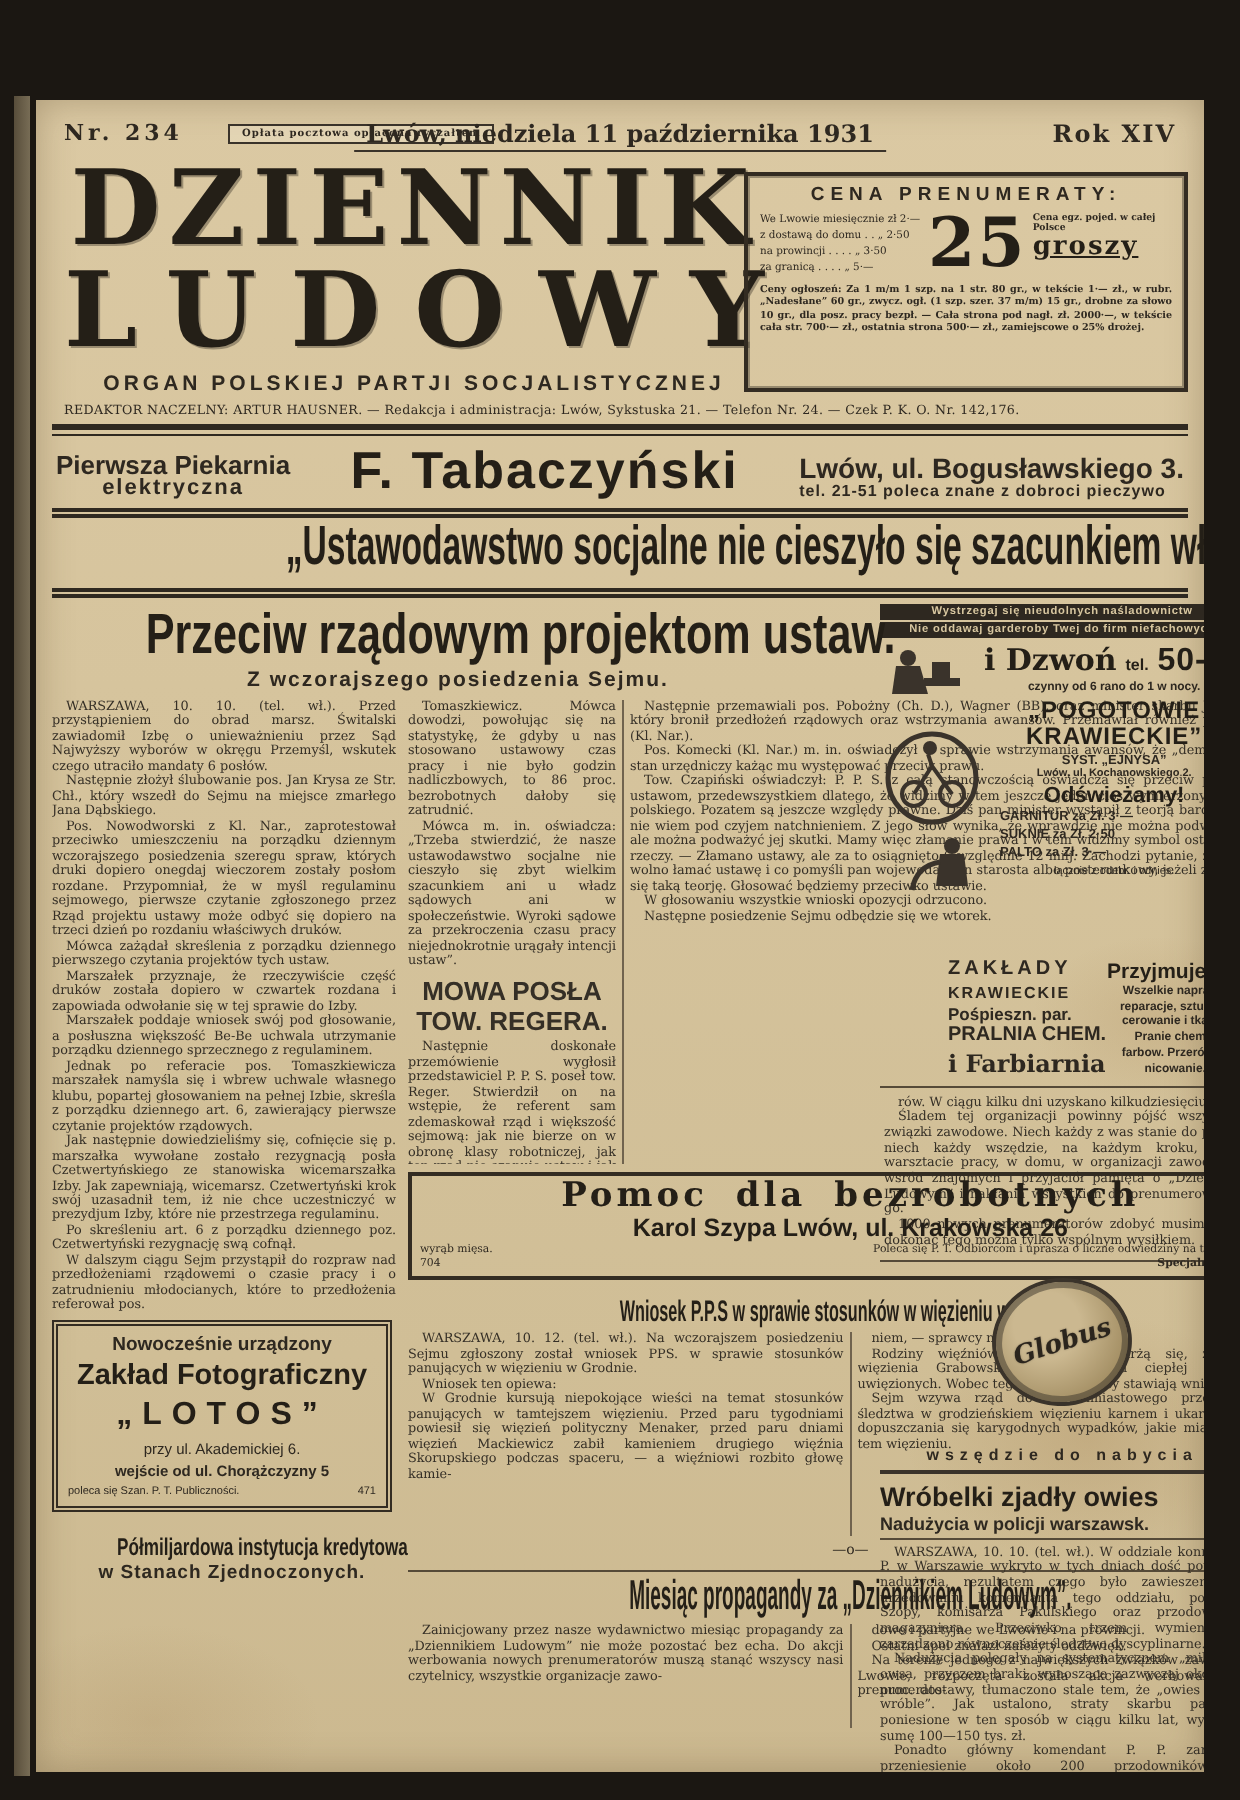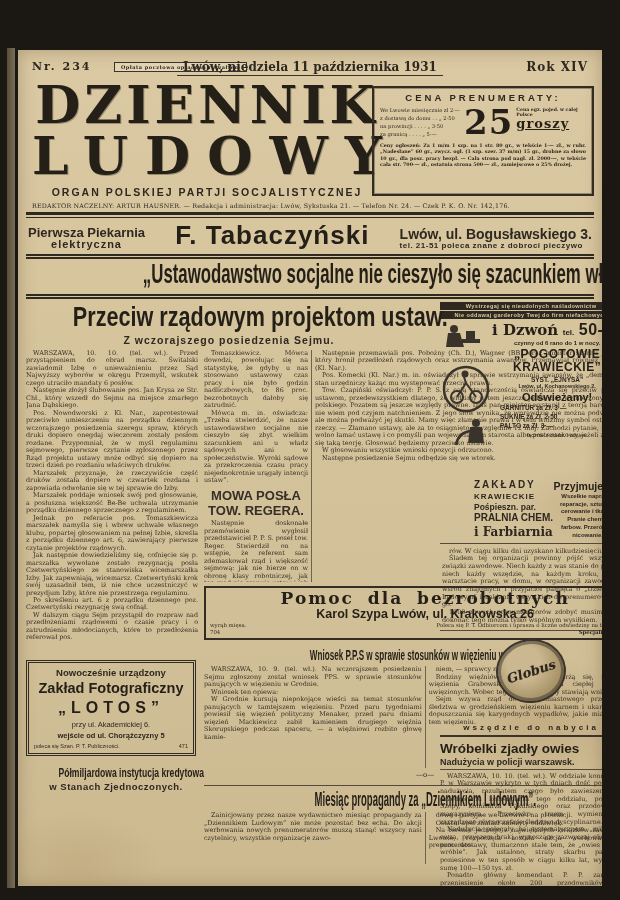--- a/index.html
+++ b/index.html
@@ -259,20 +259,21 @@
         </div>
         <div class="art-sub">Z wczorajszego posiedzenia Sejmu.</div>
 
         <div class="cols-row">
 
           <div class="colstack-left">
             <div class="col c1h">
                 <p class="p">WARSZAWA, 10. 10. (tel. wł.). Przed przystąpieniem do obrad marsz. Świtalski zawiadomił Izbę o unieważnieniu przez Sąd Najwyższy wyborów w okręgu Przemyśl, wskutek czego utraciło mandaty 6 posłów.</p>
                 <p class="p">Następnie złożył ślubowanie pos. Jan Krysa ze Str. Chł., który wszedł do Sejmu na miejsce zmarłego Jana Dąbskiego.</p>
                 <p class="p">Pos. Nowodworski z Kl. Nar., zaprotestował przeciwko umieszczeniu na porządku dziennym wczorajszego posiedzenia szeregu spraw, których druki dopiero onegdaj wieczorem zostały posłom rozdane. Przypomniał, że w myśl regulaminu sejmowego, pierwsze czytanie zgłoszonego przez Rząd projektu ustawy może odbyć się dopiero na trzeci dzień po rozdaniu właściwych druków.</p>
+                <p class="p">Mówca zażądał skreślenia z porządku dziennego pierwszego czytania projektów tych ustaw.</p>
                 <p class="p">Marszałek przyznaje, że rzeczywiście część druków została dopiero w czwartek rozdana i zapowiada odwołanie się w tej sprawie do Izby.</p>
                 <p class="p">Marszałek poddaje wniosek swój pod głosowanie, a posłuszna większość Be-Be uchwala utrzymanie porządku dziennego sprzecznego z regulaminem.</p>
                 <p class="p">Jednak po referacie pos. Tomaszkiewicza marszałek namyśla się i wbrew uchwale własnego klubu, popartej głosowaniem na pełnej Izbie, skreśla z porządku dziennego art. 6, zawierający pierwsze czytanie projektów rządowych.</p>
                 <p class="p">Jak następnie dowiedzieliśmy się, cofnięcie się p. marszałka wywołane zostało rezygnacją posła Czetwertyńskiego ze stanowiska wicemarszałka Izby. Jak zapewniają, wicemarsz. Czetwertyński krok swój uzasadnił tem, iż nie chce uczestniczyć w prezydjum Izby, które nie przestrzega regulaminu.</p>
                 <p class="p">Po skreśleniu art. 6 z porządku dziennego poz. Czetwertyński rezygnację swą cofnął.</p>
                 <p class="p">W dalszym ciągu Sejm przystąpił do rozpraw nad przedłożeniami rządowemi o czasie pracy i o zatrudnieniu młodocianych, które to przedłożenia referował pos.</p>
               </div>
 
             <div class="lotos">
               <div class="l1">Nowocześnie urządzony</div>
@@ -327,21 +328,21 @@
               <div class="hl3">
                 <span>704</span>
                 <b>Specjalność KISZKI.</b>
               </div>
             </div>
 
             <div class="grodno">
               <div class="grodno-head"><span class="squeeze">Wniosek P.P.S w sprawie stosunków w więzieniu w Grodnie.</span></div>
               <div class="grodno-cols">
                 <div class="col gc">
-                    <p class="p">WARSZAWA, 10. 9. (tel. wł.). Na wczorajszem posiedzeniu Sejmu zgłoszony został wniosek PPS. w sprawie stosunków panujących w więzieniu w Grodnie.</p>
+                    <p class="p">WARSZAWA, 10. 12. (tel. wł.). Na wczorajszem posiedzeniu Sejmu zgłoszony został wniosek PPS. w sprawie stosunków panujących w więzieniu w Grodnie.</p>
                     <p class="p">Wniosek ten opiewa:</p>
                     <p class="p">W Grodnie kursują niepokojące wieści na temat stosunków panujących w tamtejszem więzieniu. Przed paru tygodniami powiesił się więzień polityczny Menaker, przed paru dniami więzień Mackiewicz zabił kamieniem drugiego więźnia Skorupskiego podczas spaceru, — a więźniowi rozbito głowę kamie-</p>
                   </div>
                 <div class="vr"></div>
                 <div class="col gc">
                     <p class="p">niem, — sprawcy nie wykryto.</p>
                     <p class="p">Rodziny więźniów politycznych skarżą się, że naczelnik więzienia Grabowski nie dopuszcza ciepłej bielizny dla uwięzionych. Wobec tego wnioskodawcy stawiają wniosek:</p>
                     <p class="p">Sejm wzywa rząd do natychmiastowego przeprowadzenia śledztwa w grodzieńskiem więzieniu karnem i ukarania winnych dopuszczania się karygodnych wypadków, jakie miały miejsce w tem więzieniu.</p>
                   </div>
               </div>

